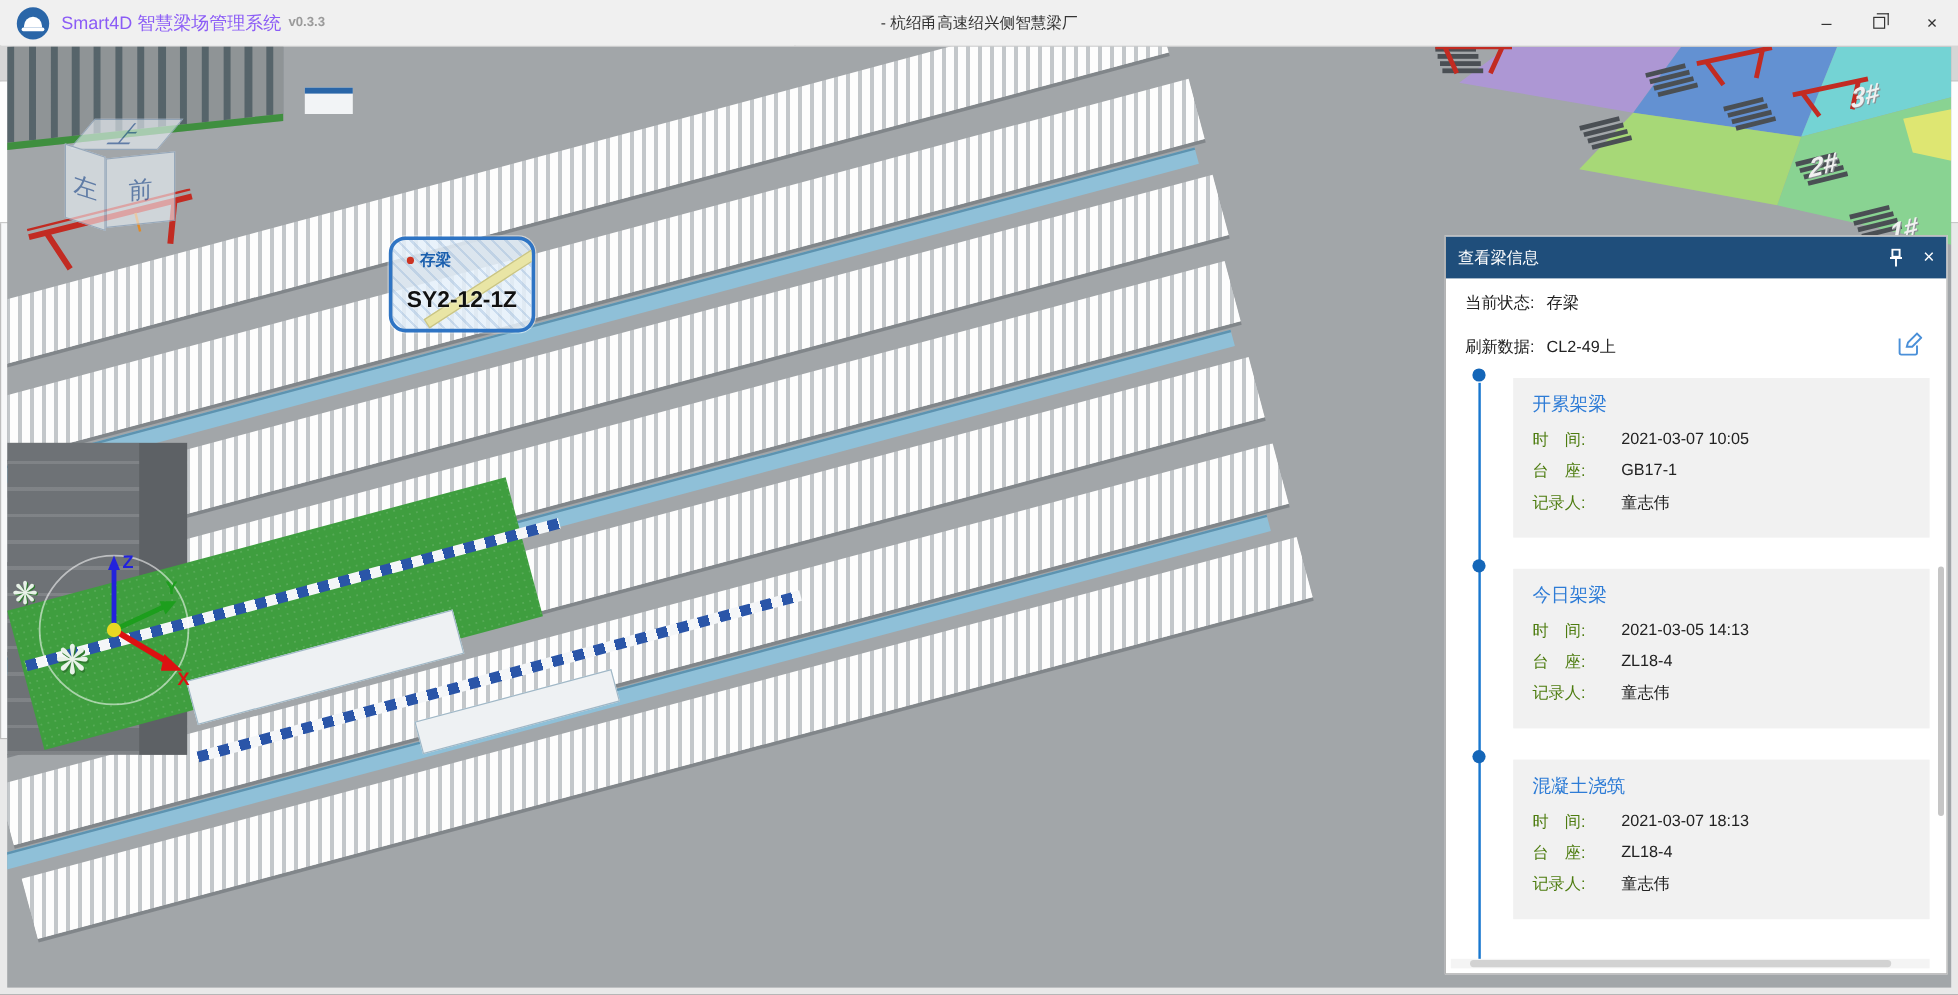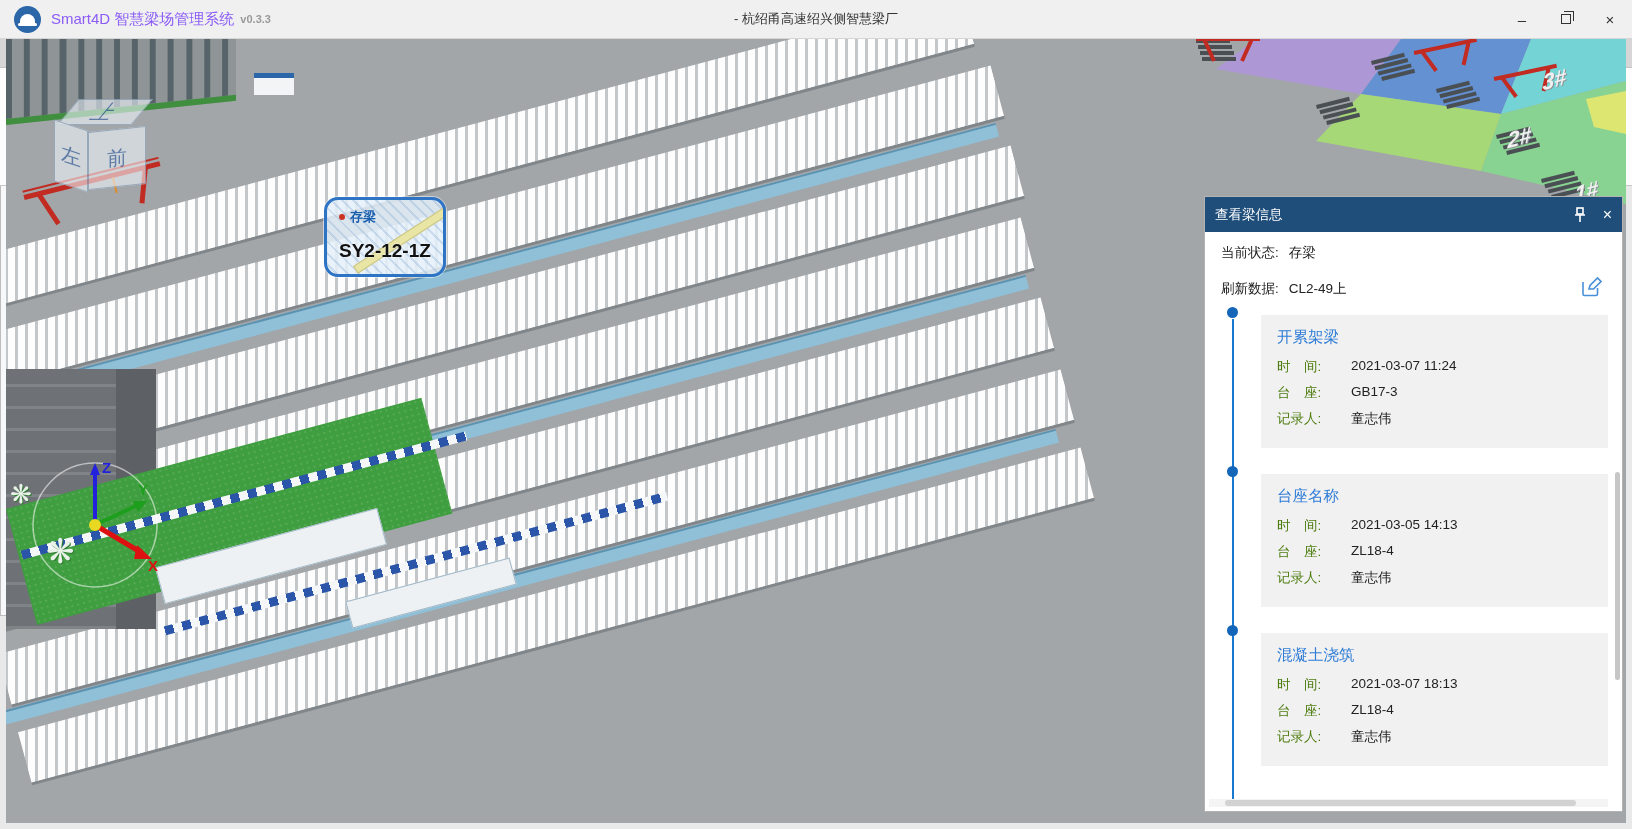--- a/index.html
+++ b/index.html
@@ -784,35 +784,35 @@
             </svg>
         </span>
       </div>
       <div class="timeline">
         <div class="tl-line"></div>
 
           <div class="step">
             <div class="t">开累架梁</div>
             <div class="fr">
               <span class="fk">时　间:</span>
-              <span>2021-03-07 11:24</span>
+              <span>2021-03-07 10:05</span>
             </div>
             <div class="fr">
               <span class="fk">台　座:</span>
-              <span>GB17-3</span>
+              <span>GB17-1</span>
             </div>
             <div class="fr">
               <span class="fk">记录人:</span>
               <span>童志伟</span>
             </div>
 
           </div>
 
           <div class="step">
-            <div class="t">台座名称</div>
+            <div class="t">今日架梁</div>
             <div class="fr">
               <span class="fk">时　间:</span>
               <span>2021-03-05 14:13</span>
             </div>
             <div class="fr">
               <span class="fk">台　座:</span>
               <span>ZL18-4</span>
             </div>
             <div class="fr">
               <span class="fk">记录人:</span>

